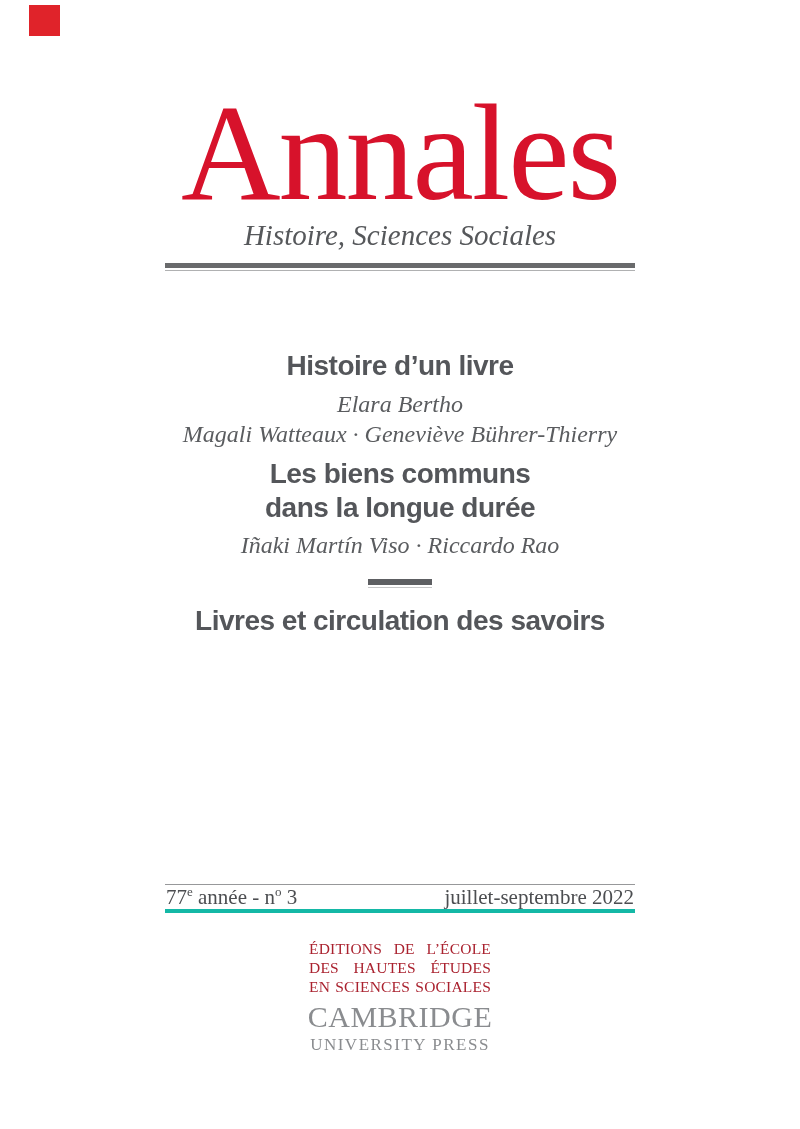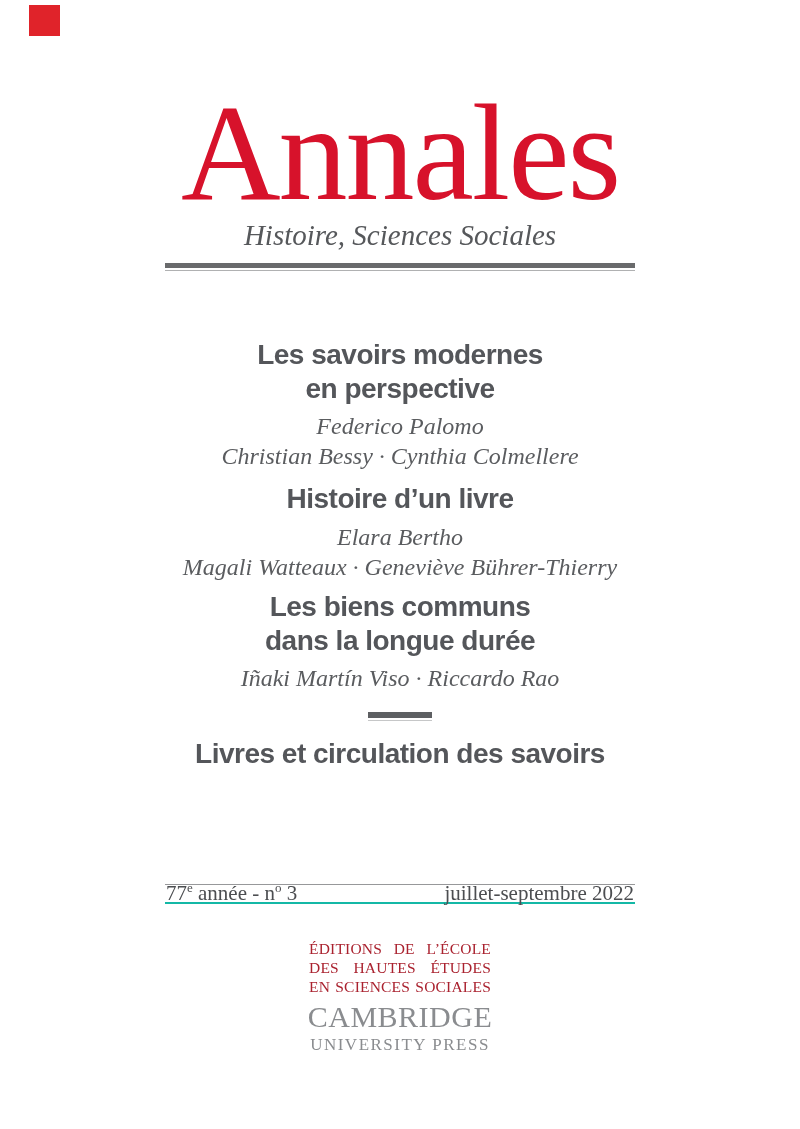--- a/index.html
+++ b/index.html
@@ -20,22 +20,22 @@
   .toc{position:absolute;left:165px;top:338px;width:470px;text-align:center;}
   .toc-heading{font-family:"Liberation Sans",sans-serif;font-weight:bold;font-size:28px;
                line-height:34px;letter-spacing:-0.5px;color:#54565a;margin:0;}
   .authors{font-style:italic;font-size:24px;line-height:30px;color:#5a5c5f;}
   .mt5{margin-top:5px;} .mt6{margin-top:6px;font-family:Liberation Serif, serif;} .mt11{margin-top:11px;}
   .mt12{margin-top:8px;} .mt16{margin-top:16px;} .mt19{margin-top:19px;}
   .divider-small{display:flex;flex-direction:column;align-items:center;}
   .divider-small .bar{width:64px;height:6px;background:#5d5f62;}
   .divider-small .thin{width:64px;height:1px;background:#c6c7c8;margin-top:2px;}
 
-  .issue-bar{position:absolute;left:165px;top:884px;width:470px;height:20px;box-sizing:border-box;
-             border-top:1px solid #97989a;border-bottom:2px solid #14b8a6;
+  .issue-bar{position:absolute;left:165px;top:884px;width:470px;height:29px;box-sizing:border-box;
+             border-top:1px solid #97989a;border-bottom:4px solid #14b8a6;
              display:flex;align-items:center;justify-content:space-between;
              font-size:21px;color:#4c4e51;padding:0 1px;}
   .issue-bar sup{font-size:0.62em;line-height:0;}
 
   .ehess{position:absolute;left:0;right:0;top:939px;display:flex;justify-content:center;}
   .ehess-inner{width:182px;}
   .ehess-line{font-size:15.5px;line-height:19px;color:#aa222f;letter-spacing:0.2px;
               text-align:justify;text-align-last:justify;}
 
   .cup{position:absolute;left:0;right:0;top:1001px;text-align:center;color:#8a8c8f;}
@@ -53,26 +53,20 @@
     <h1 class="title">Annales</h1>
     <div class="subtitle">Histoire, Sciences Sociales</div>
     <div class="rule-big">
       <div class="rule-thick"></div>
       <div class="rule-thin"></div>
     </div>
   </div>
 
   <div class="toc">
 
-    <div>
-      <div class="toc-heading">Les savoirs modernes</div>
-      <div class="toc-heading">en perspective</div>
-      <div class="authors mt5">Federico Palomo</div>
-      <div class="authors">Christian Bessy · Cynthia Colmellere</div>
-    </div>
 
     <div>
       <div class="toc-heading mt11">Histoire d’un livre</div>
       <div class="authors mt6">Elara Bertho</div>
       <div class="authors">Magali Watteaux · Geneviève Bührer-Thierry</div>
     </div>
 
     <div>
       <div class="toc-heading mt12">Les biens communs</div>
       <div class="toc-heading">dans la longue durée</div>

